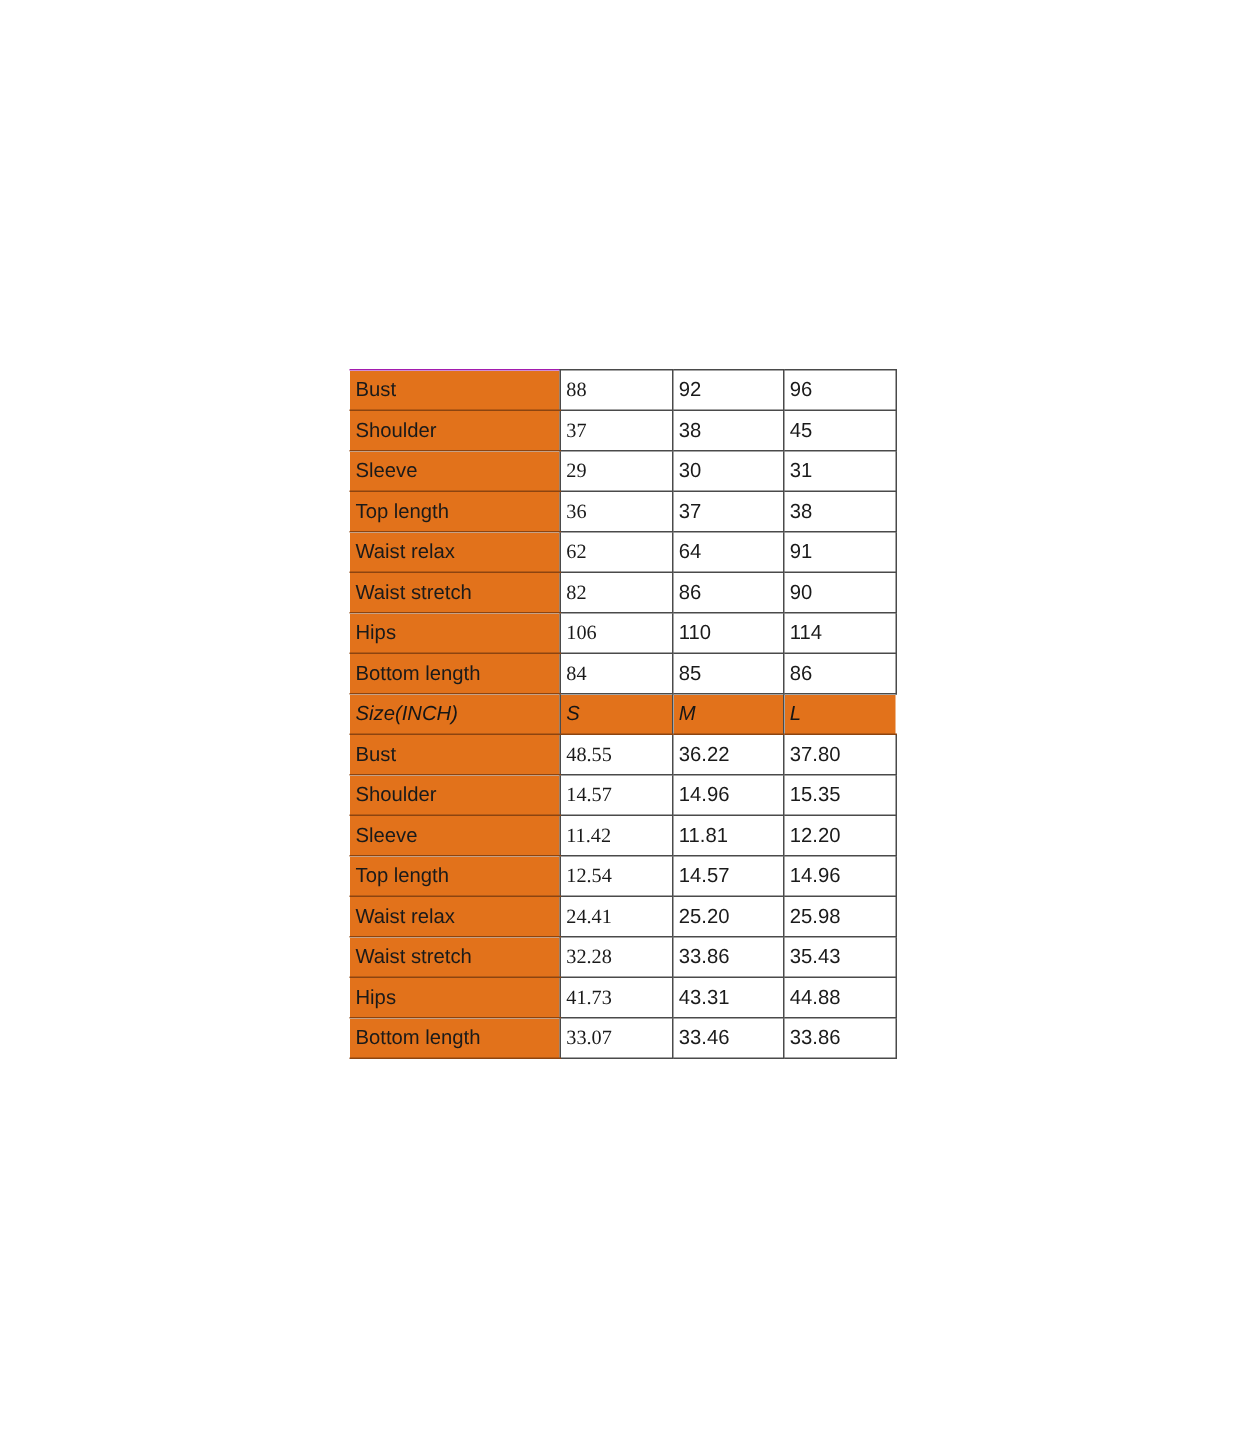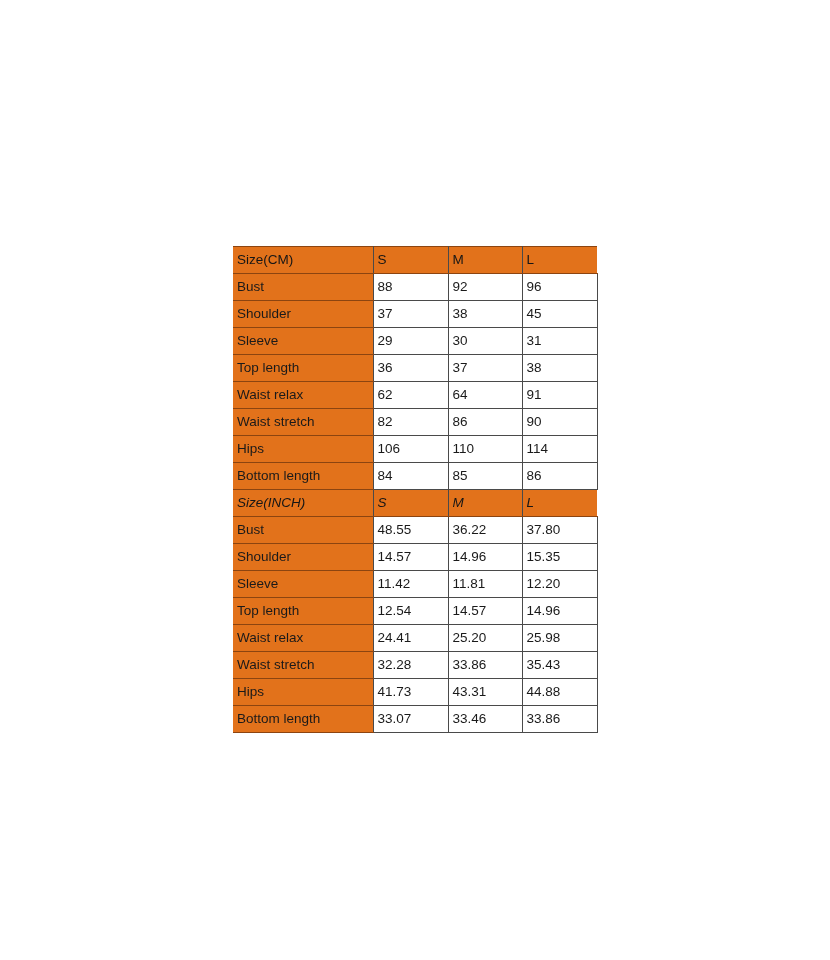--- a/index.html
+++ b/index.html
@@ -77,46 +77,41 @@
   
   td.value-cell {
     background: #ffffff;
     border: 1px solid #4a4a4a;
     border-left: none;
     border-right: 1px solid #4a4a4a;
     color: #232323;
   }
   td.value-cell.first-value {
     border-left: none;
+    font-family: Liberation Serif, serif;
   }
 
   tr.header-row.inch-head td {
     border-top: 1px solid #8c4410;
     font-style: italic;
   }
 </style>
 </head>
 <body>
 
 <div id="size-chart-wrap">
   <table class="size-chart">
     <colgroup>
       <col class="col-label">
       <col class="col-s">
       <col class="col-m">
       <col class="col-l">
     </colgroup>
 
     <tbody>
-      <tr class="header-row cm-head">
-        <td class="header-label">Size(CM)</td>
-        <td class="value-head">S</td>
-        <td class="value-head">M</td>
-        <td class="value-head">L</td>
-      </tr>
 
       <tr>
         <td class="label-cell">Bust</td>
         <td class="value-cell first-value">88</td>
         <td class="value-cell">92</td>
         <td class="value-cell">96</td>
       </tr>
 
       <tr>
         <td class="label-cell">Shoulder</td>

